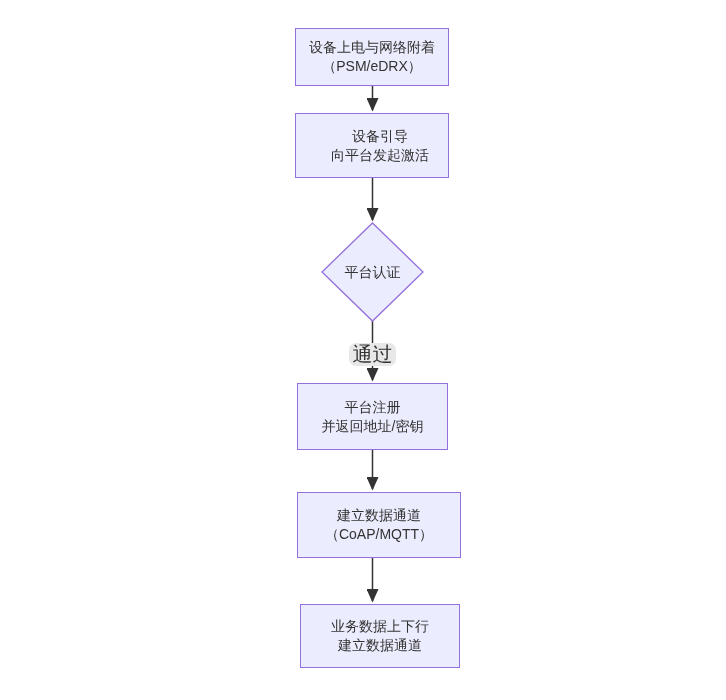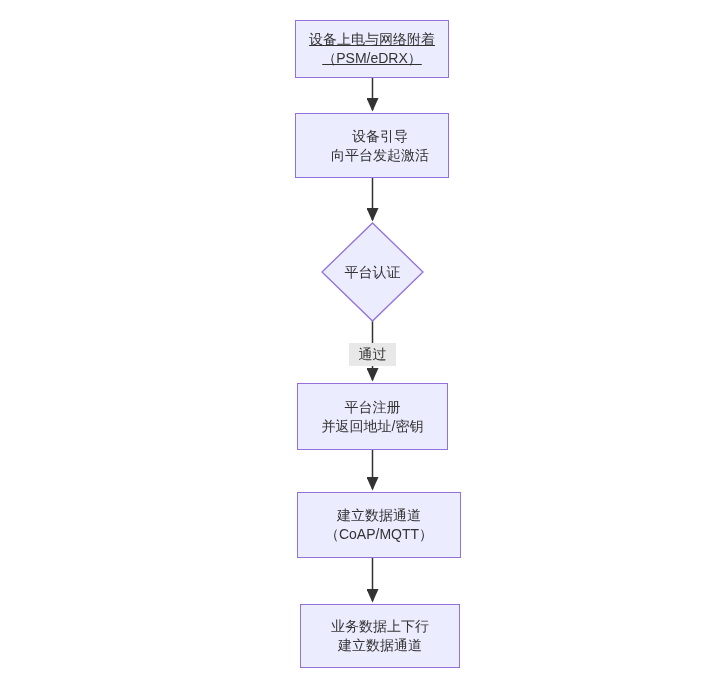--- a/index.html
+++ b/index.html
@@ -30,21 +30,21 @@
     border: 1.5px solid #9370DB;
     display: flex;
     flex-direction: column;
     align-items: center;
     justify-content: center;
     text-align: center;
     font-size: 14px;
     line-height: 19px;
     color: #333333;
   }
-  .node-a { left: 295px; top: 20px;  width: 154px; height: 58px; text-decoration: underline; }
+  .node-a { left: 295px; top: 28px;  width: 154px; height: 58px; }
   .node-b { left: 295px; top: 113px; width: 154px; height: 65px; padding-left: 16px; }
   .node-d { left: 297px; top: 383px; width: 151px; height: 67px; }
   .node-e { left: 297px; top: 492px; width: 164px; height: 66px; }
   .node-f { left: 300px; top: 604px; width: 160px; height: 64px; }
   .diamond-label {
     position: absolute;
     left: 322px;
     top: 263px;
     width: 101px;
     height: 20px;
@@ -57,22 +57,23 @@
   .edge-label {
     position: absolute;
     left: 349px;
     top: 343px;
     width: 47px;
     height: 23px;
     background: #e8e8e8;
     display: flex;
     align-items: center;
     justify-content: center;
-    font-size: 14px;
+    font-size: 20px;
     color: #333333;
+    border-radius: 7px;
   }
 </style>
 </head>
 <body>
 
 <div class="canvas">
 
   <svg class="edges-layer" width="726" height="700" viewBox="0 0 726 700" xmlns="http://www.w3.org/2000/svg">
     <defs>
       <marker id="arrowhead" markerWidth="9" markerHeight="8" refX="8" refY="4" orient="auto">

